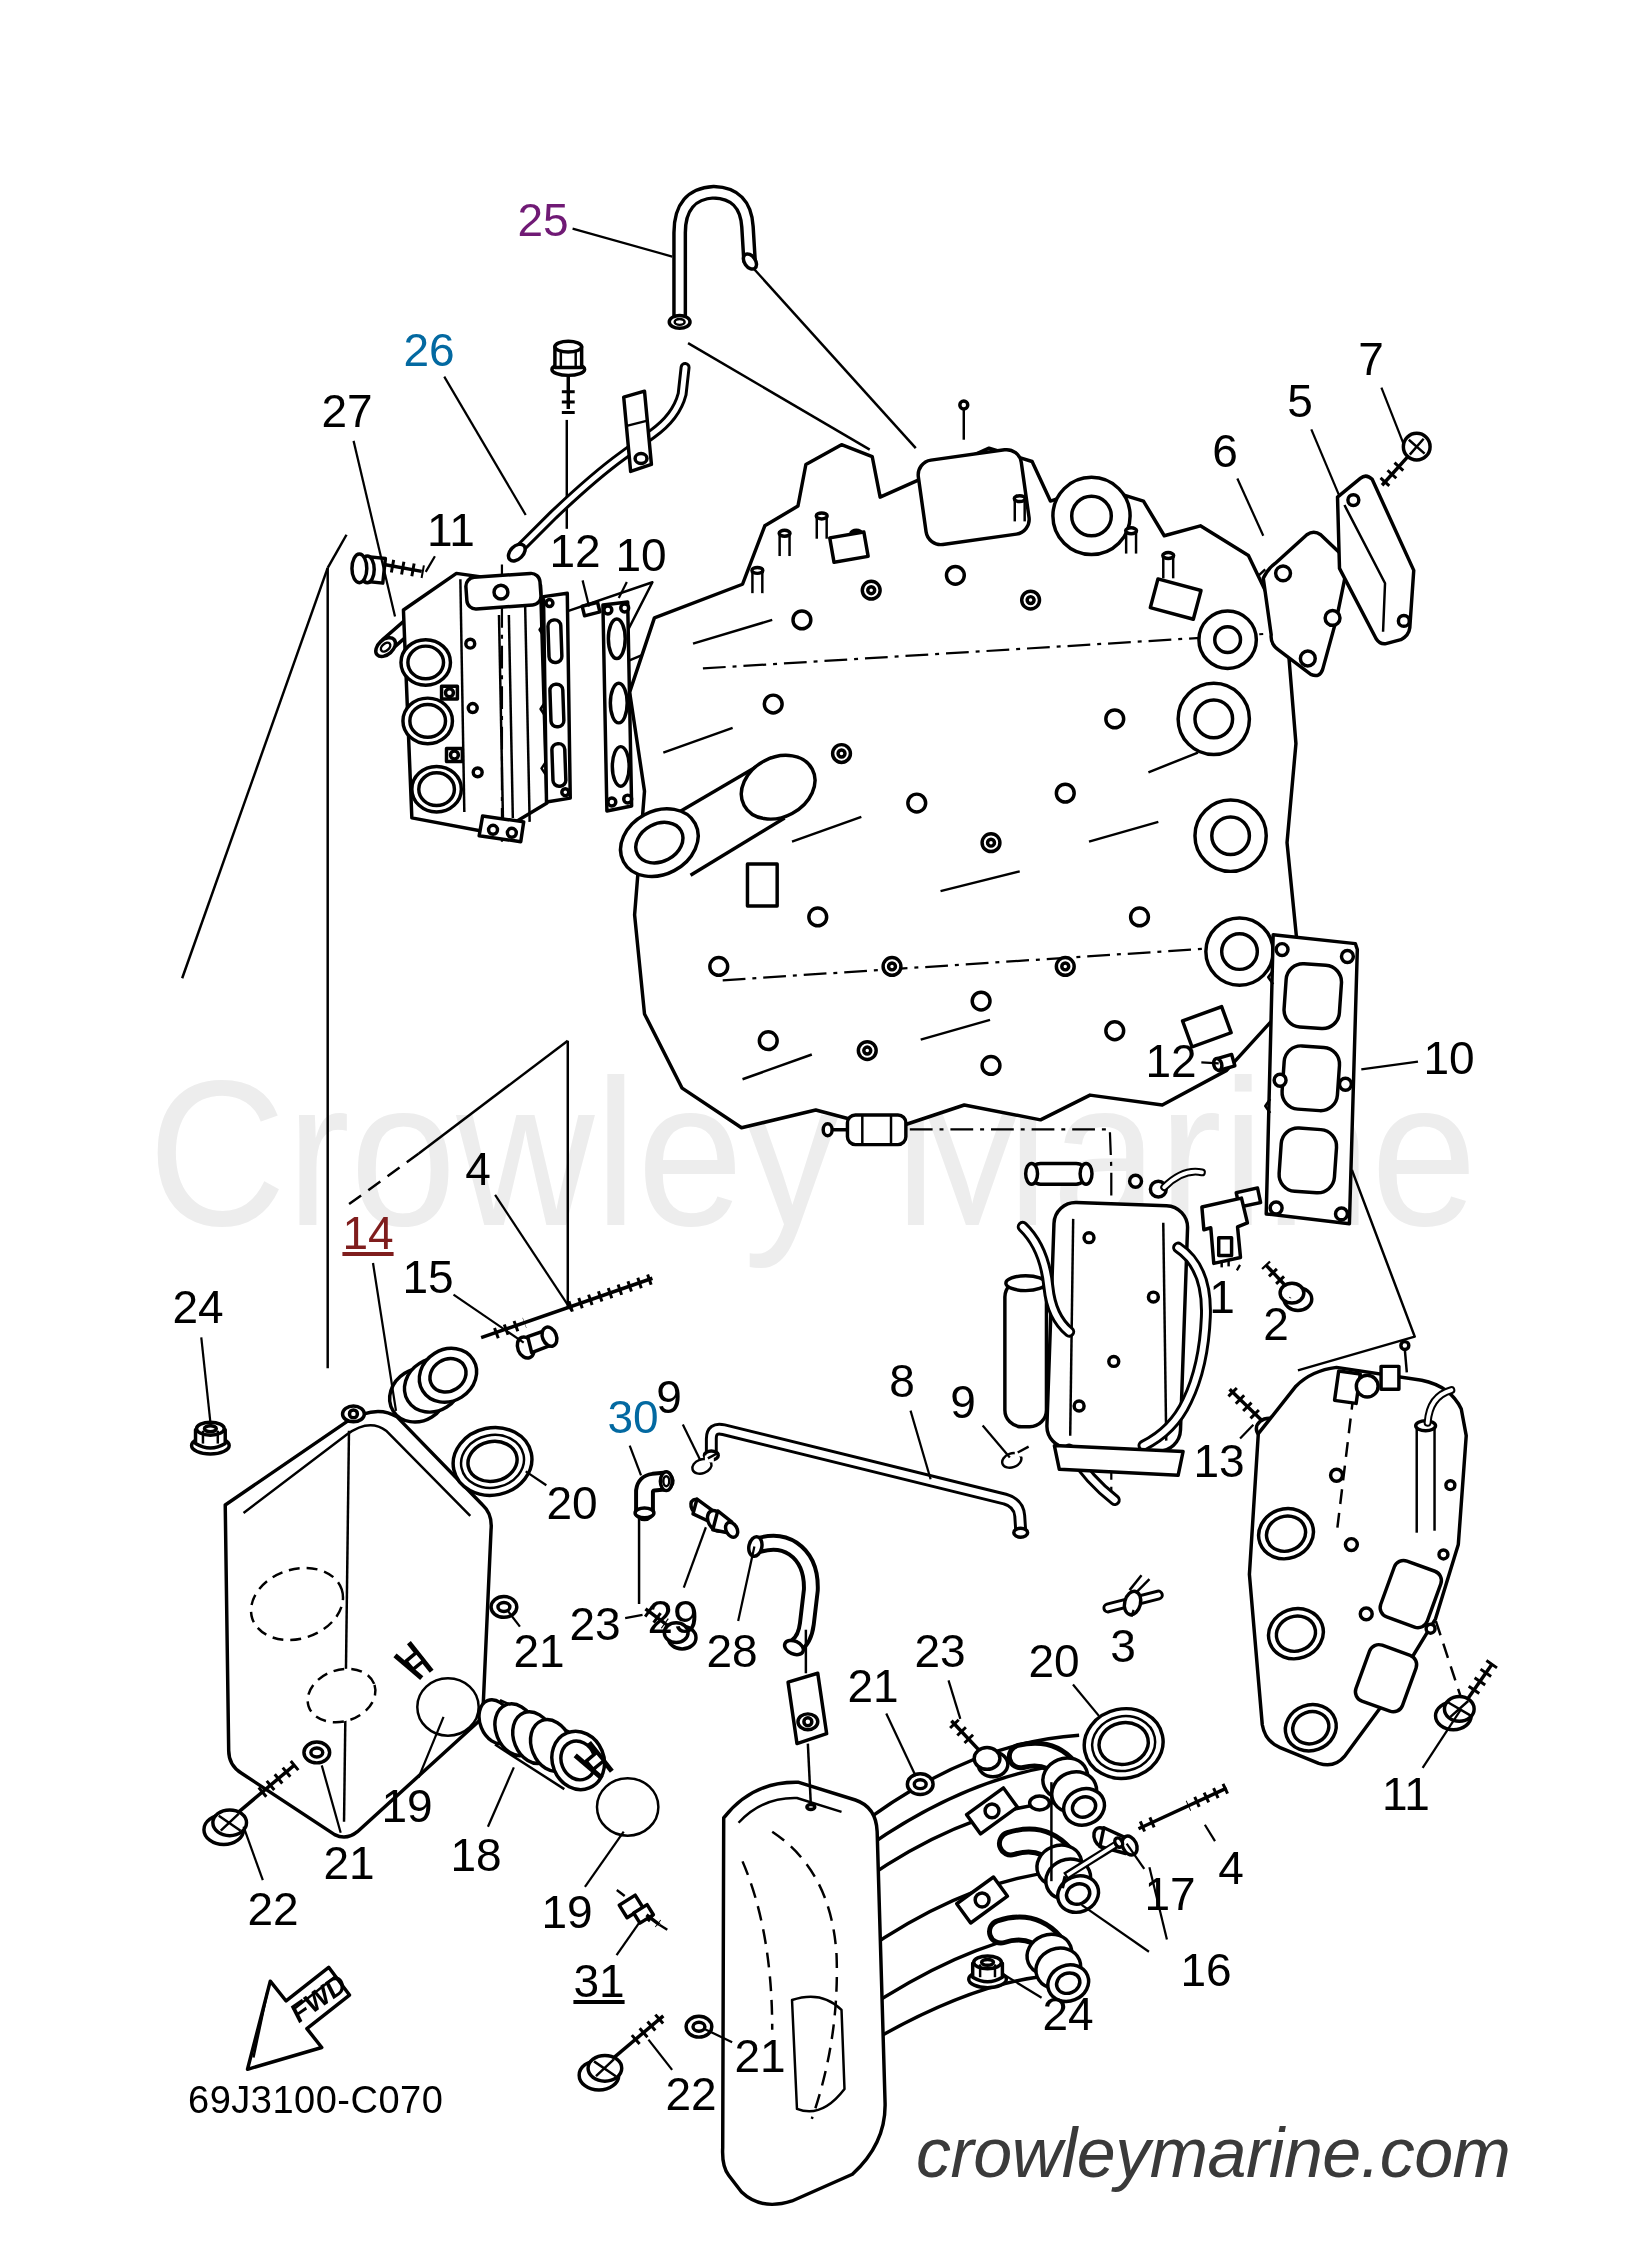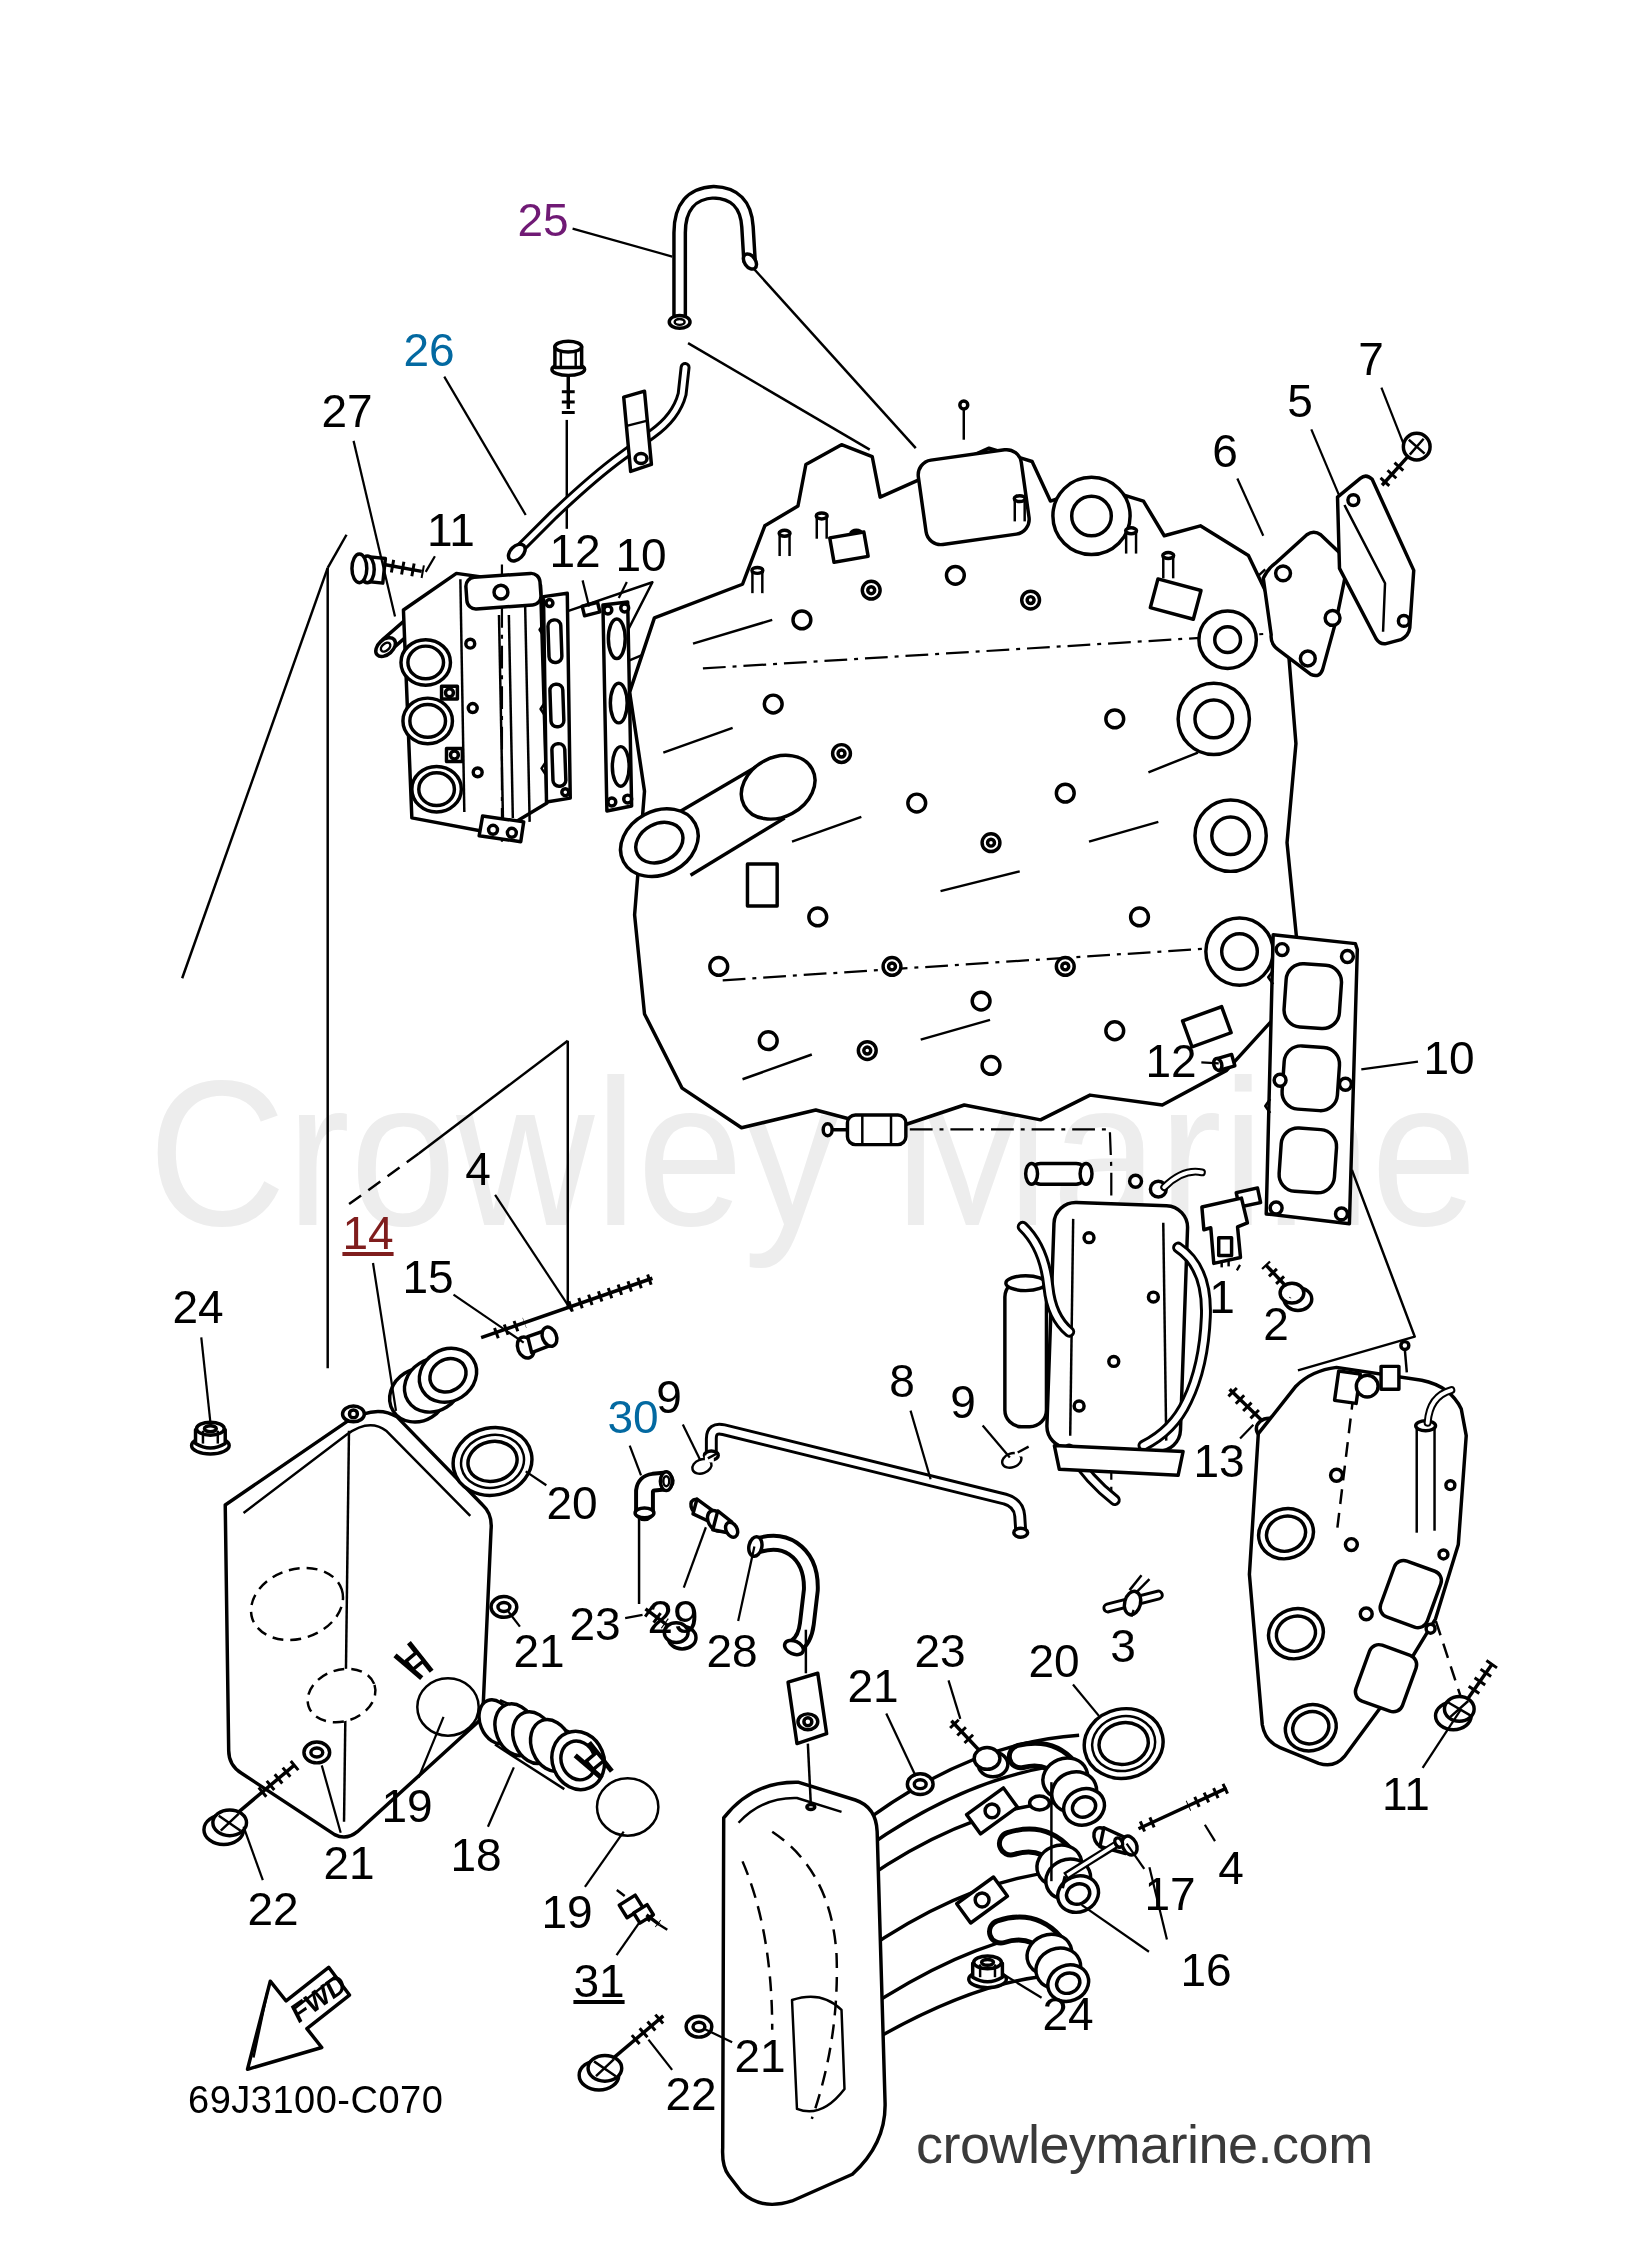--- a/index.html
+++ b/index.html
@@ -16,21 +16,21 @@
   .tO{fill:none;stroke:#000;stroke-linecap:round;}
   .tI{fill:none;stroke:#fff;stroke-linecap:round;}
   .thr{stroke:#000;stroke-dasharray:6 15;}
   .chain{fill:none;stroke:#000;stroke-width:4.5;stroke-dasharray:46 14 8 14;}
   .dash{fill:none;stroke:#000;stroke-width:5;stroke-dasharray:30 18;}
   .dashf{fill:#fff;stroke:#000;stroke-width:5;stroke-dasharray:22 14;}
   #leaders line{stroke:#000;stroke-width:4.5;}
   .callout{position:absolute;transform:translate(-50%,-50%);font-size:46px;color:#000;
        line-height:1;white-space:nowrap;}
   .code-text{position:absolute;left:188px;top:2079px;font-size:38px;color:#000;letter-spacing:0.5px;}
-  .footer-text{position:absolute;left:916px;top:2113px;font-size:54px;color:#3a3a3a;letter-spacing:-0.5px;}
+  .footer-text{position:absolute;left:916px;top:2113px;font-size:70px;color:#3a3a3a;letter-spacing:-0.5px;font-style:italic;}
   .fwd-text{position:absolute;left:319px;top:1999px;font-size:27px;font-weight:bold;color:#000;
        transform:translate(-50%,-50%) rotate(-35deg) skewX(-8deg);}
 </style>
 </head>
 <body>
 
 <div class="page">
 
   <div class="watermark" style="color: rgb(237, 237, 237);">Crowley Marine</div>
 

